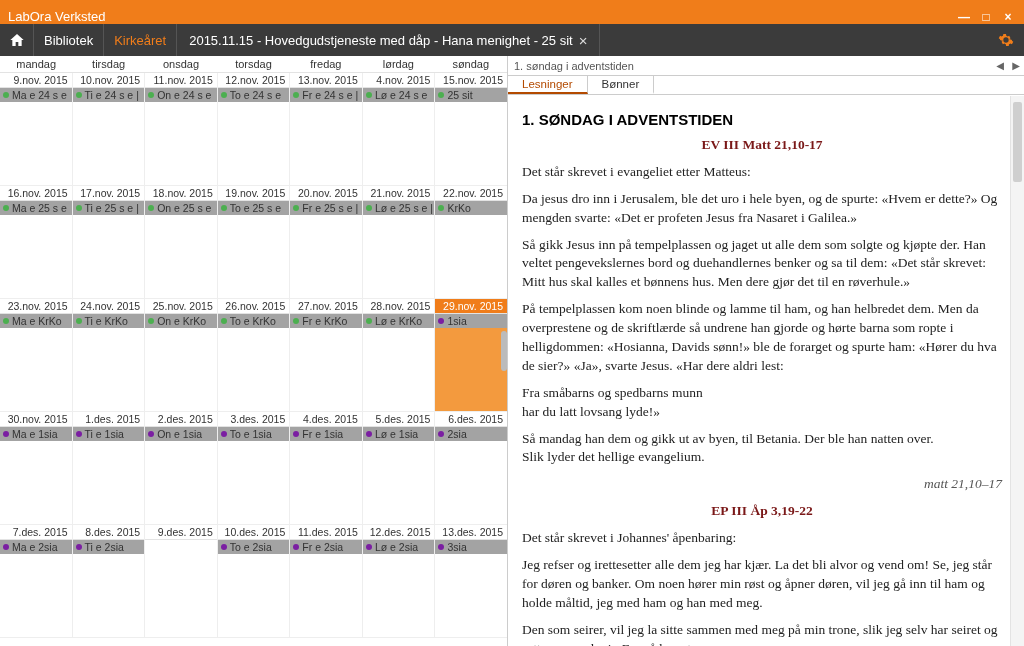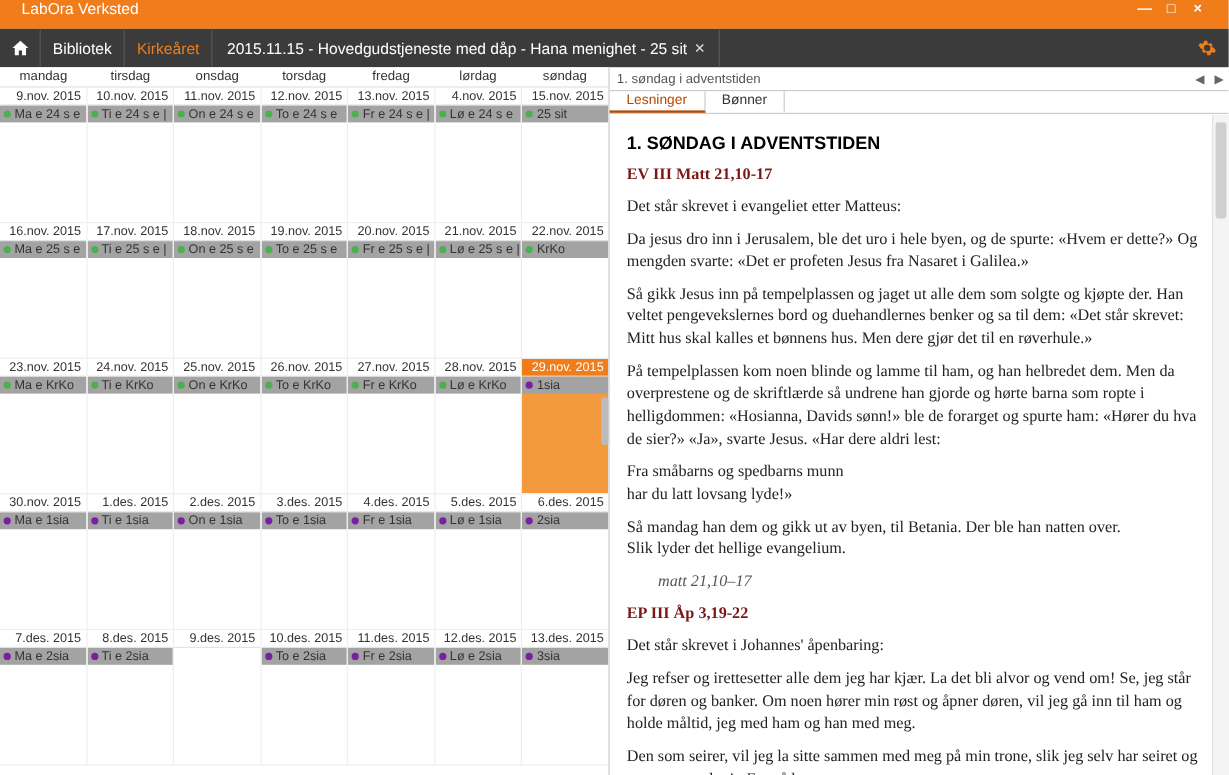--- a/index.html
+++ b/index.html
@@ -1,19 +1,19 @@
 <!DOCTYPE html>
 <html><head>
 <meta charset="utf-8">
 <style>
 * { box-sizing: border-box; margin: 0; padding: 0; }
 body { font-family: "Segoe UI", Arial, sans-serif; font-size: 12px; color: #333; background: #fff; width: 1024px; height: 646px; overflow: hidden; display: flex; flex-direction: column; }
 
 
-.titlebar { background: #f07d1a; color: #fff; height: 24px; display: flex; align-items: flex-start; padding: 0 18px; }
+.titlebar { background: #f07d1a; color: #fff; height: 24px; display: flex; align-items: flex-end; padding: 0 8px; }
 .titlebar .title { font-size: 13px; flex: 1; }
 .titlebar .win-controls { display: flex; gap: 6px; }
 .titlebar .win-controls span { width: 16px; text-align: center; cursor: pointer; font-weight: bold; }
 
 
 .menubar { background: #3b3b3b; color: #fff; height: 32px; display: flex; align-items: stretch; }
 .menubar .home { width: 34px; display: flex; align-items: center; justify-content: center; border-right: 1px solid #555; cursor: pointer; }
 .menubar .tabbtn { display: flex; align-items: center; padding: 0 10px; border-right: 1px solid #555; cursor: pointer; font-size: 13px; }
 .menubar .tabbtn.active { color: #f07d1a; }
 .menubar .doc-tab { display: flex; align-items: center; padding: 0 12px; font-size: 13px; gap: 6px; border-right: 1px solid #555; }
@@ -43,23 +43,23 @@
 
 .reading { flex: 1; display: flex; flex-direction: column; position: relative; }
 .reading-top { display: flex; border-bottom: 1px solid #ccc; height: 20px; align-items: center; }
 .breadcrumb { flex: 1; font-size: 11px; padding-left: 6px; color: #555; }
 .arrow-btn { width: 16px; text-align: center; font-size: 10px; color: #666; cursor: pointer; }
 .reading-tabs { display: flex; border-bottom: 1px solid #ccc; }
 .reading-tabs .rtab { padding: 2px 14px; font-size: 11.5px; border-right: 1px solid #ccc; border-bottom: 2px solid transparent; cursor: pointer; }
 .reading-tabs .rtab.active { color: #b34a00; border-bottom: 2px solid #b34a00; }
 .reading-content { flex: 1; overflow-y: auto; padding: 8px 22px 8px 14px; font-family: Georgia, "Times New Roman", serif; font-size: 13.5px; line-height: 1.4; color: #222; }
 .reading-content h1 { font-family: "Segoe UI", Arial, sans-serif; font-size: 15px; font-weight: bold; margin: 6px 0 6px 0; color: #000; }
-.reading-content .ref { font-weight: bold; color: #7a1818; margin-top: 6px; }
+.reading-content .ref { font-weight: bold; color: #7a1818; margin-top: 6px; text-align: center; }
 .reading-content p { margin: 8px 0; }
-.reading-content .cite { margin-left: 26px; color: #555; font-style: italic; }
+.reading-content .cite { margin-left: 26px; color: #555; font-style: italic; text-align: right; }
 .read-scroll { position: absolute; right: 0; top: 40px; bottom: 0; width: 14px; background: #f4f4f4; border-left: 1px solid #e3e3e3; }
 .read-scroll .thumb { position: absolute; left: 2px; right: 2px; top: 6px; height: 80px; background: #cfcfcf; border-radius: 2px; }
 </style>
 </head>
 <body>
 
 <div class="titlebar">
   <span class="title">LabOra Verksted</span>
   <div class="win-controls">
     <span>—</span>

